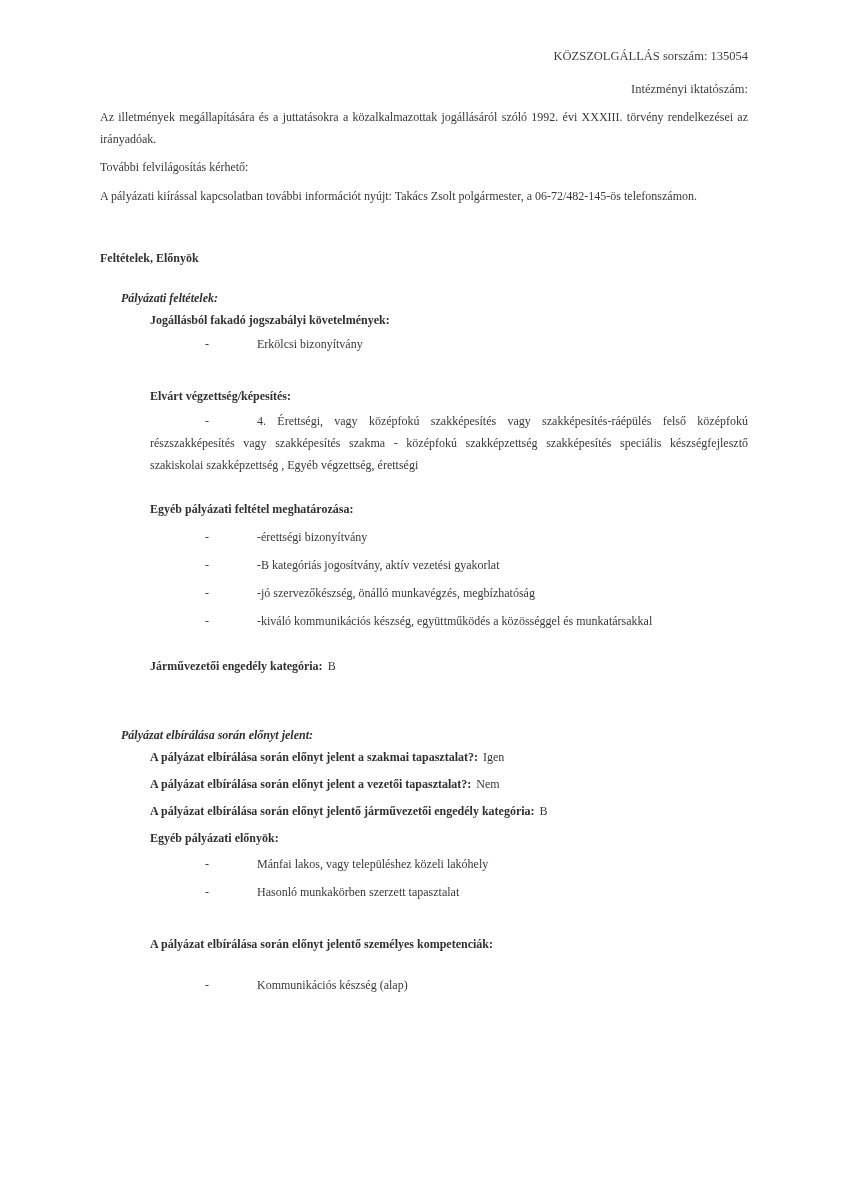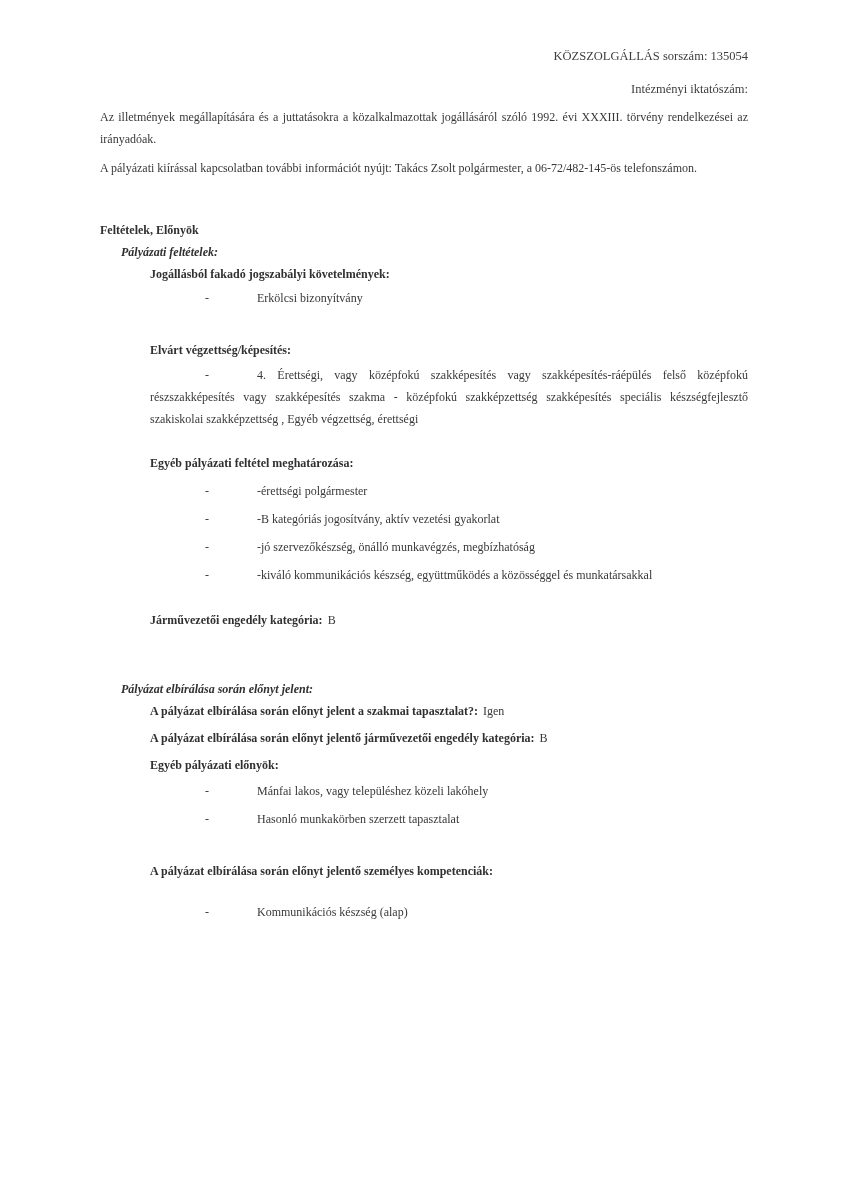--- a/index.html
+++ b/index.html
@@ -48,21 +48,21 @@
     width: 52px;
     text-indent: 0;
   }
   .qa-value { margin-left: 5px; font-weight: normal; color: #383838; }
 
   
   .mt-p1   { margin-top: 8px; }
   .mt-p2   { margin-top: 6px; }
   .mt-p3   { margin-top: 7px; }
   .mt-title{ margin-top: 40px; }
-  .mt-cond { }
+  .mt-cond { margin-top: 18px; }
   .mt-item1{ margin-top: 2px; }
   .mt-edu-h{ margin-top: 30px; }
   .mt-edu-p{ margin-top: 3px; }
   .mt-oth-h{ margin-top: 22px; }
   .mt-item-first { margin-top: 4px; }
   .mt-item { margin-top: 6px; }
   .mt-lic  { margin-top: 23px; }
   .mt-adv  { margin-top: 47px; }
   .mt-qa   { margin-top: 5px; }
   .mt-advoth { margin-top: 5px; }
@@ -71,43 +71,45 @@
 </style>
 </head>
 <body>
 
 <div class="page">
 
   <p class="hline">KÖZSZOLGÁLLÁS sorszám: 135054</p>
   <p class="hline hline2">Intézményi iktatószám:</p>
 
   <p class="just mt-p1">Az illetmények megállapítására és a juttatásokra a közalkalmazottak jogállásáról szóló 1992. évi XXXIII. törvény rendelkezései az irányadóak.</p>
+  <p class="mt-p2">További felvilágosítás kérhető:</p>
   <p class="just mt-p3">A pályázati kiírással kapcsolatban további információt nyújt: Takács Zsolt polgármester, a 06-72/482-145-ös telefonszámon.</p>
 
   <h1 class="b mt-title">Feltételek, Előnyök</h1>
 
   <h2 class="bi ind1 mt-cond">Pályázati feltételek:</h2>
 
   <h3 class="b ind2">Jogállásból fakadó jogszabályi követelmények:</h3>
   <p class="item mt-item1"><span class="dash">-</span><span>Erkölcsi bizonyítvány</span></p>
 
   <h3 class="b ind2 mt-edu-h">Elvárt végzettség/képesítés:</h3>
   <p class="item just mt-edu-p"><span class="dash">-</span><span>4. Érettségi,  vagy középfokú szakképesítés vagy szakképesítés-ráépülés felső középfokú részszakképesítés vagy szakképesítés  szakma - középfokú szakképzettség szakképesítés  speciális készségfejlesztő szakiskolai szakképzettség , Egyéb végzettség, érettségi</span></p>
 
   <h3 class="b ind2 mt-oth-h">Egyéb pályázati feltétel meghatározása:</h3>
-  <p class="item mt-item"><span class="dash">-</span><span>-érettségi polgármester</span></p>
+  <p class="item mt-item"><span class="dash">-</span><span>-érettségi bizonyítvány</span></p>
   <p class="item mt-item"><span class="dash">-</span><span>-B kategóriás jogosítvány, aktív vezetési gyakorlat</span></p>
   <p class="item mt-item"><span class="dash">-</span><span>-jó szervezőkészség, önálló munkavégzés, megbízhatóság</span></p>
   <p class="item just mt-item"><span class="dash">-</span><span>-kiváló kommunikációs készség, együttműködés a közösséggel és munkatársakkal</span></p>
 
   <p class="ind2 mt-lic"><span class="b">Járművezetői engedély kategória:</span><span class="qa-value">B</span></p>
 
   <h2 class="bi ind1 mt-adv">Pályázat elbírálása során előnyt jelent:</h2>
 
   <p class="ind2"><span class="b">A pályázat elbírálása során előnyt jelent a szakmai tapasztalat?:</span><span class="qa-value">Igen</span></p>
+  <p class="ind2 mt-qa"><span class="b">A pályázat elbírálása során előnyt jelent a vezetői tapasztalat?:</span><span class="qa-value">Nem</span></p>
   <p class="ind2 mt-qa"><span class="b">A pályázat elbírálása során előnyt jelentő járművezetői engedély kategória:</span><span class="qa-value">B</span></p>
 
   <h3 class="b ind2 mt-advoth">Egyéb pályázati előnyök:</h3>
   <p class="item mt-item-first"><span class="dash">-</span><span>Mánfai lakos, vagy településhez közeli lakóhely</span></p>
   <p class="item mt-item"><span class="dash">-</span><span>Hasonló munkakörben szerzett tapasztalat</span></p>
 
   <h3 class="b ind2 mt-comp">A pályázat elbírálása során előnyt jelentő személyes kompetenciák:</h3>
   <p class="item mt-comp-item"><span class="dash">-</span><span>Kommunikációs készség (alap)</span></p>
 
 </div>

